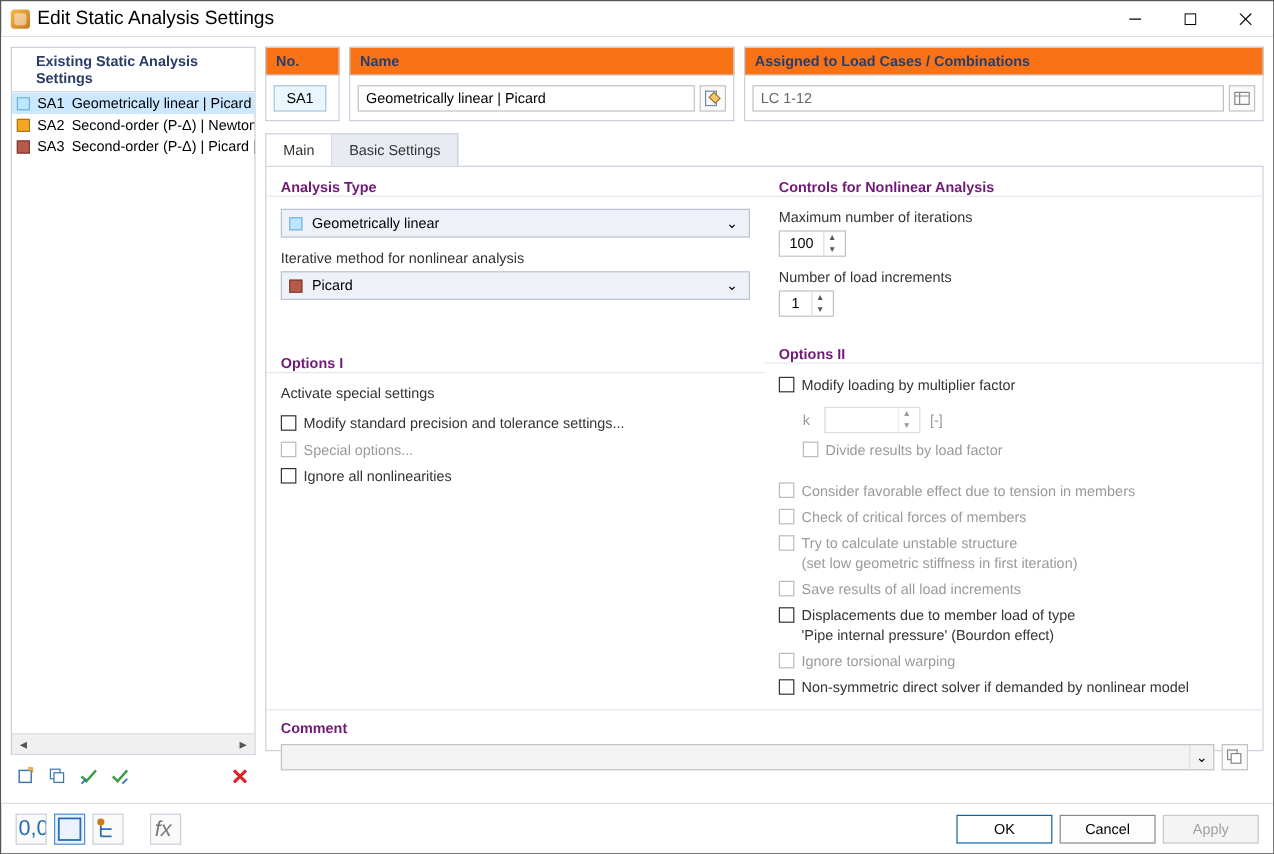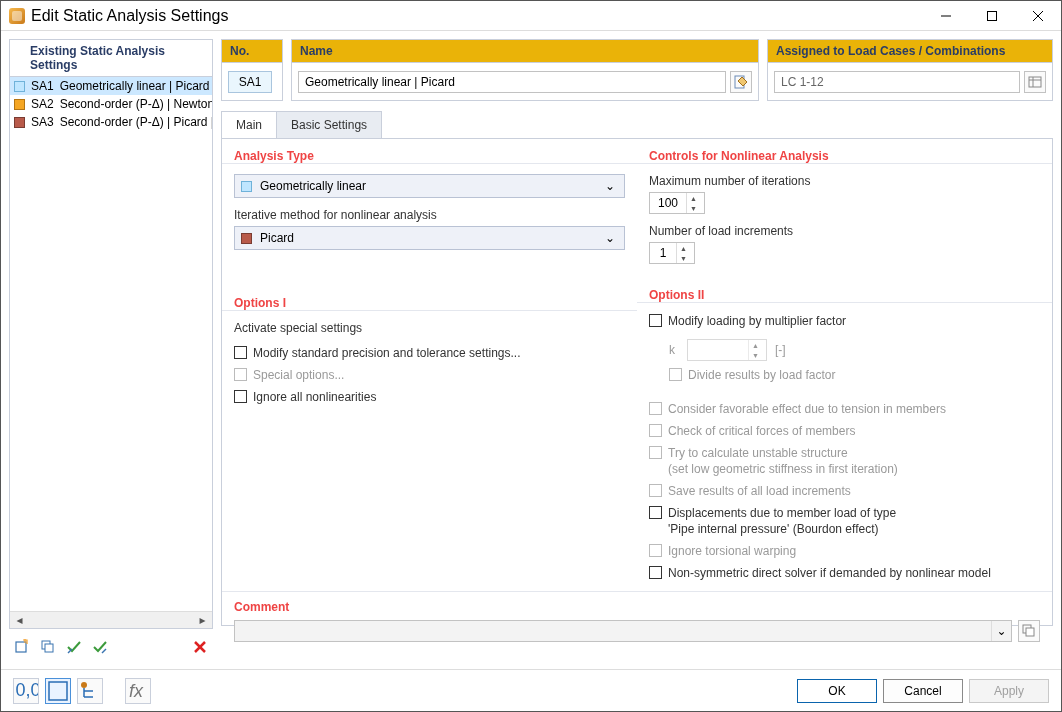--- a/index.html
+++ b/index.html
@@ -34,41 +34,41 @@
 
 .sidebar-tools { display:flex; align-items:center; height:28px; gap:0; margin-top:4px; }
 .tool { width:26px; height:24px; display:flex; align-items:center; justify-content:center; border:1px solid transparent; }
 .tool svg { width:16px; height:16px; }
 .tool.right { margin-left:auto; }
 
 
 .maincol { flex:1; display:flex; flex-direction:column; gap:0; }
 .headerfields { display:flex; gap:8px; }
 .field-group { display:flex; flex-direction:column; }
-.field-label { background:#eab308; border:1px solid #c9cfdb; padding:4px 8px; font-weight:600; color:#2a3d66; }
+.field-label { background:#f97316; border:1px solid #c9cfdb; padding:4px 8px; font-weight:600; color:#2a3d66; }
 .field-body { border:1px solid #c9cfdb; border-top:none; padding:6px; display:flex; align-items:center; gap:4px; background:#fff; height:38px; }
 .field-input { border:1px solid #c2c2c2; height:22px; padding:0 6px; flex:1; background:#fff; }
 .field-no .field-body { }
 .field-no .field-input { width:44px; text-align:center; flex:none; background:#eaf6fd; border-color:#a9c5de; }
 .icon-btn { width:22px; height:22px; border:1px solid #c2c2c2; display:flex; align-items:center; justify-content:center; background:#fafafa; }
 .icon-btn svg { width:14px; height:14px; }
 
 
 .tabs-wrap { margin-top:10px; }
 .tabs { display:flex; }
 .tab { padding:6px 14px; border:1px solid #c9cfdb; border-bottom:none; background:#e8ecf2; color:#333; }
 .tab.active { background:#fff; font-weight:500; }
 .tab + .tab { border-left:none; }
 .tabbody { border:1px solid #c9cfdb; background:#fff; padding:0; height:488px; display:flex; flex-direction:column; }
 
 .tabgrid { display:flex; flex:1; }
 .tabcol { flex:1; padding:10px 12px; display:flex; flex-direction:column; gap:10px; }
 .tabcol + .tabcol { }
 
-.section-title { color:#ef4444; font-weight:600; margin-bottom:0px; }
+.section-title { color:#701a75; font-weight:600; margin-bottom:0px; }
 .hr { height:1px; background:#e4e7ee; margin:0 -12px 0 -12px; border:none; }
 
 .label-sm { color:#333; margin-bottom:4px; }
 .combo { display:flex; align-items:center; height:24px; border:1px solid #b9c2d4; background:#eef1f8; padding:0 6px; }
 .combo .swatch { width:11px; height:11px; margin-right:8px; }
 .combo .text { flex:1; }
 .combo .dropdown-btn { width:16px; display:flex; align-items:center; justify-content:center; }
 
 .chk-row { display:flex; align-items:flex-start; gap:6px; line-height:16px; }
 .chk { width:13px; height:13px; border:1px solid #333; background:#fff; flex-shrink:0; margin-top:1px; }
@@ -214,21 +214,21 @@
           <div class="field-body">
             <input class="field-input" value="Geometrically linear | Picard" style="">
             <div class="icon-btn">
                 <svg viewBox="0 0 14 14">
                   <rect x="1" y="1" width="9" height="12" fill="none" stroke="#6a8ab5"></rect>
                   <path d="M8 2 L13 7 L9 11 L4 6 Z" fill="#f0c770" stroke="#a07020"></path>
                 </svg>
               </div>
           </div>
         </div>
-        <div class="field-group" style="width:286px;">
+        <div class="field-group" style="width:433px;">
           <div class="field-label">Assigned to Load Cases / Combinations</div>
           <div class="field-body assigned-body">
             <input class="assigned-input" value="LC 1-12" style="">
             <div class="icon-btn">
                 <svg viewBox="0 0 14 14">
                   <rect x="1" y="2" width="12" height="10" fill="none" stroke="#888"></rect>
                   <line x1="1" y1="5" x2="13" y2="5" stroke="#888"></line>
                   <line x1="5" y1="2" x2="5" y2="12" stroke="#888"></line>
                 </svg>
               </div>

